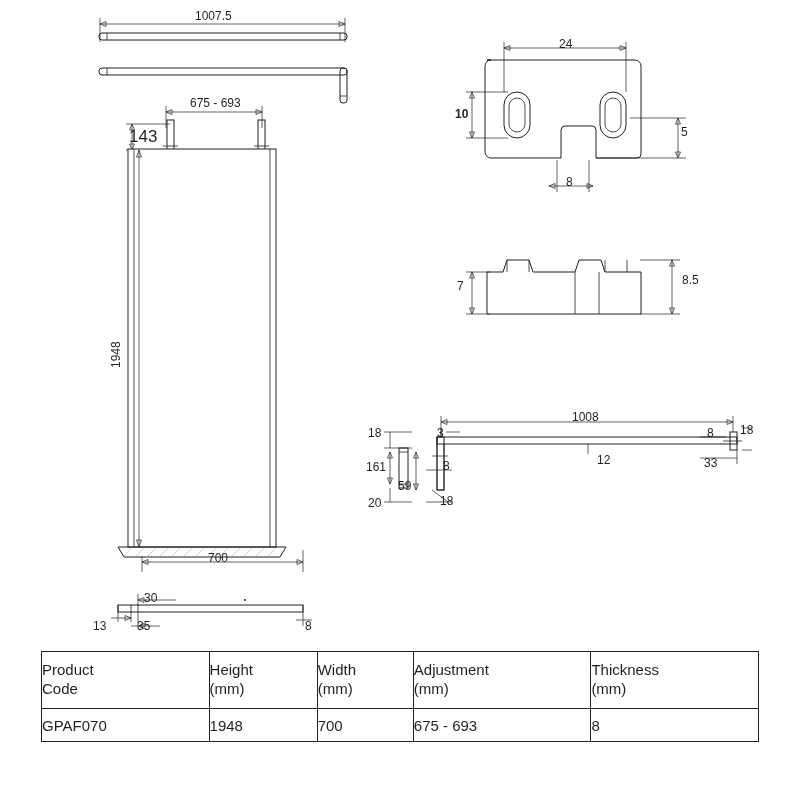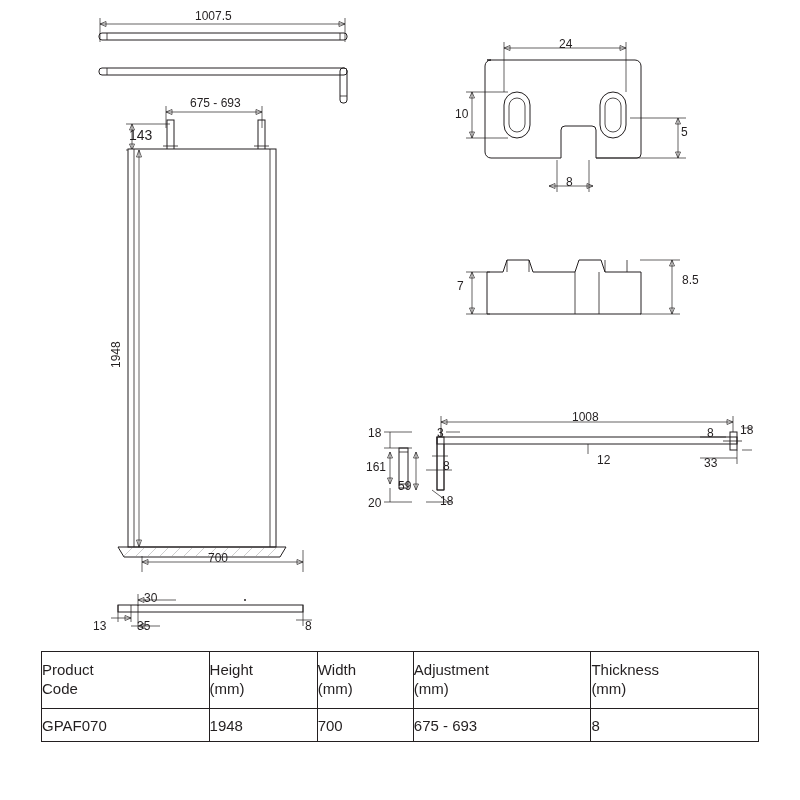--- a/index.html
+++ b/index.html
@@ -32,21 +32,21 @@
   .fillpanel { fill: #ffffff; stroke: #231f20; stroke-width: 1; }
   .hatch { stroke: #b9b9b9; stroke-width: 0.7; fill: none; }
   .lbl {
     position: absolute;
     font-family: "Liberation Sans", sans-serif;
     font-size: 12px;
     color: #231f20;
     white-space: nowrap;
     line-height: 1;
   }
-  .lbl.sm { font-size: 14px; }
+  .lbl.sm { font-size: 17px; }
   .lbl.rot {
     transform-origin: 0 0;
     transform: rotate(-90deg);
   }
   
   #spec-table {
     position: absolute;
     left: 41px;
     top: 651px;
     width: 718px;
@@ -299,21 +299,21 @@
   <div class="lbl sm" style="left:129px; top:128px;">143</div>
   <div class="lbl rot" style="left:110px; top:368px;">1948</div>
   <div class="lbl" style="left:208px; top:552px;">700</div>
 
   <div class="lbl" style="left:144px; top:592px;">30</div>
   <div class="lbl" style="left:93px; top:620px;">13</div>
   <div class="lbl" style="left:137px; top:620px;">35</div>
   <div class="lbl" style="left:305px; top:620px;">8</div>
 
   <div class="lbl" style="left:559px; top:38px;">24</div>
-  <div class="lbl" style="left:455px; top:108px;">10</div>
+  <div class="lbl" style="left:455px; top:108px;font-weight:bold;">10</div>
   <div class="lbl" style="left:681px; top:126px;">5</div>
   <div class="lbl" style="left:566px; top:176px;">8</div>
 
   <div class="lbl" style="left:457px; top:280px;">7</div>
   <div class="lbl" style="left:682px; top:274px;">8.5</div>
 
   <div class="lbl" style="left:572px; top:411px;">1008</div>
   <div class="lbl" style="left:368px; top:427px;">18</div>
   <div class="lbl" style="left:437px; top:427px;">3</div>
   <div class="lbl" style="left:366px; top:461px;">161</div>

